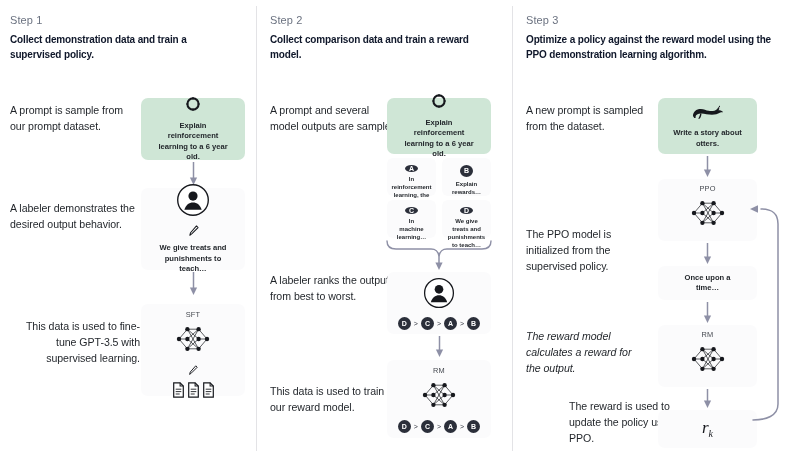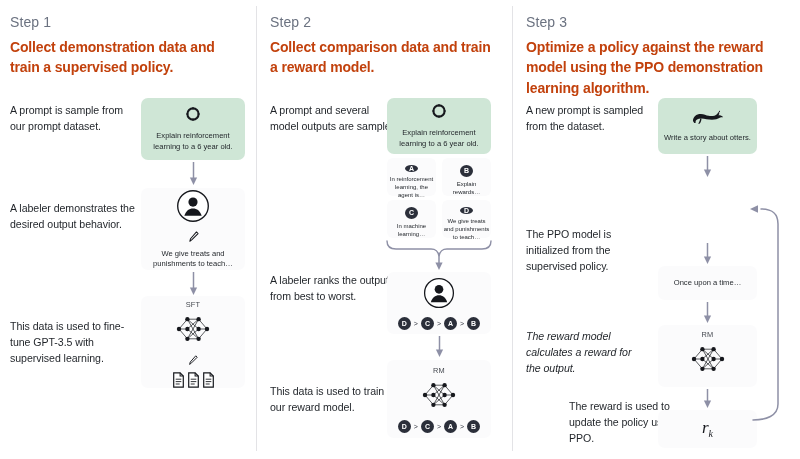--- a/index.html
+++ b/index.html
@@ -16,44 +16,44 @@
   .col-1{width:256px;padding:14px 0 0 10px;}
   .col-2{width:256px;padding:14px 0 0 14px;}
   .col-3{width:288px;padding:14px 0 0 14px;}
   .divider{
     position:absolute;top:6px;bottom:8px;width:1px;background:#e3e3e6;
   }
   .div-1{left:256px;}
   .div-2{left:512px;}
 
   .step-label{
-    font-size:14px;color:#6b7280;letter-spacing:.1px;margin:0 0 7px 0;
+    font-size:11px;color:#6b7280;letter-spacing:.1px;margin:0 0 7px 0;
   }
   .step-title{
-    font-size:14px;font-weight:bold;line-height:1.45;color:#c2410c;
+    font-size:10px;font-weight:bold;line-height:1.45;color:#0f172a;
     margin:0;letter-spacing:-.15px;
   }
   .c1 .step-title,.c2 .step-title{max-width:230px;}
   .c3 .step-title{max-width:266px;}
 
   
   .desc{
     position:absolute;font-size:10.6px;line-height:1.52;color:#1f2328;
     letter-spacing:-.05px;
   }
   .card{
     box-sizing:border-box;
     background:#fbfbfc;border-radius:7px;
     display:flex;flex-direction:column;align-items:center;justify-content:center;
     text-align:center;
   }
   .card-green{background:#cfe6d6;}
   .card-plain{background:#fbfbfc;}
   .card-txt{
-    font-size:7.6px;line-height:1.38;color:#1f2328;padding:0 1px;
+    font-size:7.6px;line-height:1.38;color:#1f2328;padding:0 14px;font-weight:bold;
   }
   .card-txt.sm{font-size:6.0px;line-height:1.35;}
   .mini{
     box-sizing:border-box;background:#fbfbfc;border-radius:6px;
     display:flex;flex-direction:column;align-items:center;justify-content:flex-start;
     padding-top:7px;text-align:center;
   }
   .mini .bubble{margin-bottom:3px;}
 
   .bubble{
@@ -84,21 +84,21 @@
 <body>
 
 <div class="board">
 
   <div class="col col-1 c1">
     <div class="step-label">Step 1</div>
     <div class="step-title">Collect demonstration data and train a supervised policy.</div>
 
     <div class="desc" style="left:10px;top:102px;width:130px;">A prompt is sample from our prompt dataset.</div>
     <div class="desc" style="left:10px;top:200px;width:135px;">A labeler demonstrates the desired output behavior.</div>
-    <div class="desc" style="left:10px;top:318px;width:130px;">This data is used to fine-tune GPT-3.5 with supervised learning.</div>
+    <div class="desc" style="left:10px;top:318px;width:130px;text-align:right;">This data is used to fine-tune GPT-3.5 with supervised learning.</div>
 
     <div class="card card-green" style="position:absolute;left:141px;top:98px;width:104px;height:62px;">
       <span style="margin-bottom:5px;">
         <svg width="16" height="16" viewBox="0 0 24 24" aria-hidden="true">
           <g fill="none" stroke="#16181d" stroke-width="3.1" stroke-linecap="round">
             <path d="M12 3.6 A8.4 8.4 0 0 1 20.4 12"></path>
             <path d="M20.4 12 A8.4 8.4 0 0 1 12 20.4"></path>
             <path d="M12 20.4 A8.4 8.4 0 0 1 3.6 12"></path>
             <path d="M3.6 12 A8.4 8.4 0 0 1 12 3.6"></path>
           </g>
@@ -130,21 +130,21 @@
       <div class="card-txt">We give treats and punishments to teach…</div>
     </div>
 
     <div class="arrow-v" style="left:189px;top:272px;">
       <svg width="9" height="24" viewBox="0 0 9 24">
           <line x1="4.5" y1="0" x2="4.5" y2="16" stroke="#8e90a6" stroke-width="1.5"></line>
           <polygon points="4.5,23 0.9,15.5 8.1,15.5" fill="#8e90a6"></polygon>
         </svg>
     </div>
 
-    <div class="card card-plain" style="position:absolute;left:141px;top:296px;width:104px;height:92px;justify-content:flex-end;padding-top:6px;">
+    <div class="card card-plain" style="position:absolute;left:141px;top:304px;width:104px;height:92px;justify-content:space-between;padding-top:6px;">
       <div class="netlabel">SFT</div>
       <span>
         <svg width="42" height="36" viewBox="0 0 60 50" aria-hidden="true">
           <g stroke="#16181d" stroke-width="1" fill="none">
             <path d="M10 25 L22 11 M10 25 L22 25 M10 25 L22 39 M50 25 L38 11 M50 25 L38 25 M50 25 L38 39
                      M22 11 L38 11 M22 11 L38 25 M22 11 L38 39
                      M22 25 L38 11 M22 25 L38 39
                      M22 39 L38 11 M22 39 L38 25 M22 39 L38 39"></path>
           </g>
           <g fill="#16181d">
@@ -317,20 +317,43 @@
       <div class="card-txt">Write a story about otters.</div>
     </div>
 
     <div class="arrow-v" style="left:191px;top:156px;">
       <svg width="9" height="22" viewBox="0 0 9 22">
           <line x1="4.5" y1="0" x2="4.5" y2="14" stroke="#8e90a6" stroke-width="1.5"></line>
           <polygon points="4.5,21 0.9,13.5 8.1,13.5" fill="#8e90a6"></polygon>
         </svg>
     </div>
 
+    <div class="card card-plain" style="position:absolute;left:146px;top:179px;width:99px;height:62px;justify-content:flex-start;padding-top:5px;">
+      <div class="netlabel">PPO</div>
+      <span>
+        <svg width="42" height="36" viewBox="0 0 60 50" aria-hidden="true">
+          <g stroke="#16181d" stroke-width="1" fill="none">
+            <path d="M10 25 L22 11 M10 25 L22 25 M10 25 L22 39 M50 25 L38 11 M50 25 L38 25 M50 25 L38 39
+                     M22 11 L38 11 M22 11 L38 25 M22 11 L38 39
+                     M22 25 L38 11 M22 25 L38 39
+                     M22 39 L38 11 M22 39 L38 25 M22 39 L38 39"></path>
+          </g>
+          <g fill="#16181d">
+            <circle cx="10" cy="25" r="3.1"></circle>
+            <circle cx="22" cy="11" r="3.1"></circle>
+              <circle cx="22" cy="25" r="3.1"></circle>
+              <circle cx="22" cy="39" r="3.1"></circle>
+            <circle cx="38" cy="11" r="3.1"></circle>
+              <circle cx="38" cy="25" r="3.1"></circle>
+              <circle cx="38" cy="39" r="3.1"></circle>
+            <circle cx="50" cy="25" r="3.1"></circle>
+          </g>
+        </svg>
+      </span>
+    </div>
 
     <div class="arrow-v" style="left:191px;top:243px;">
       <svg width="9" height="22" viewBox="0 0 9 22">
           <line x1="4.5" y1="0" x2="4.5" y2="14" stroke="#8e90a6" stroke-width="1.5"></line>
           <polygon points="4.5,21 0.9,13.5 8.1,13.5" fill="#8e90a6"></polygon>
         </svg>
     </div>
 
     <div class="card card-plain" style="position:absolute;left:146px;top:266px;width:99px;height:34px;">
       <div class="card-txt">Once upon a time…</div>

